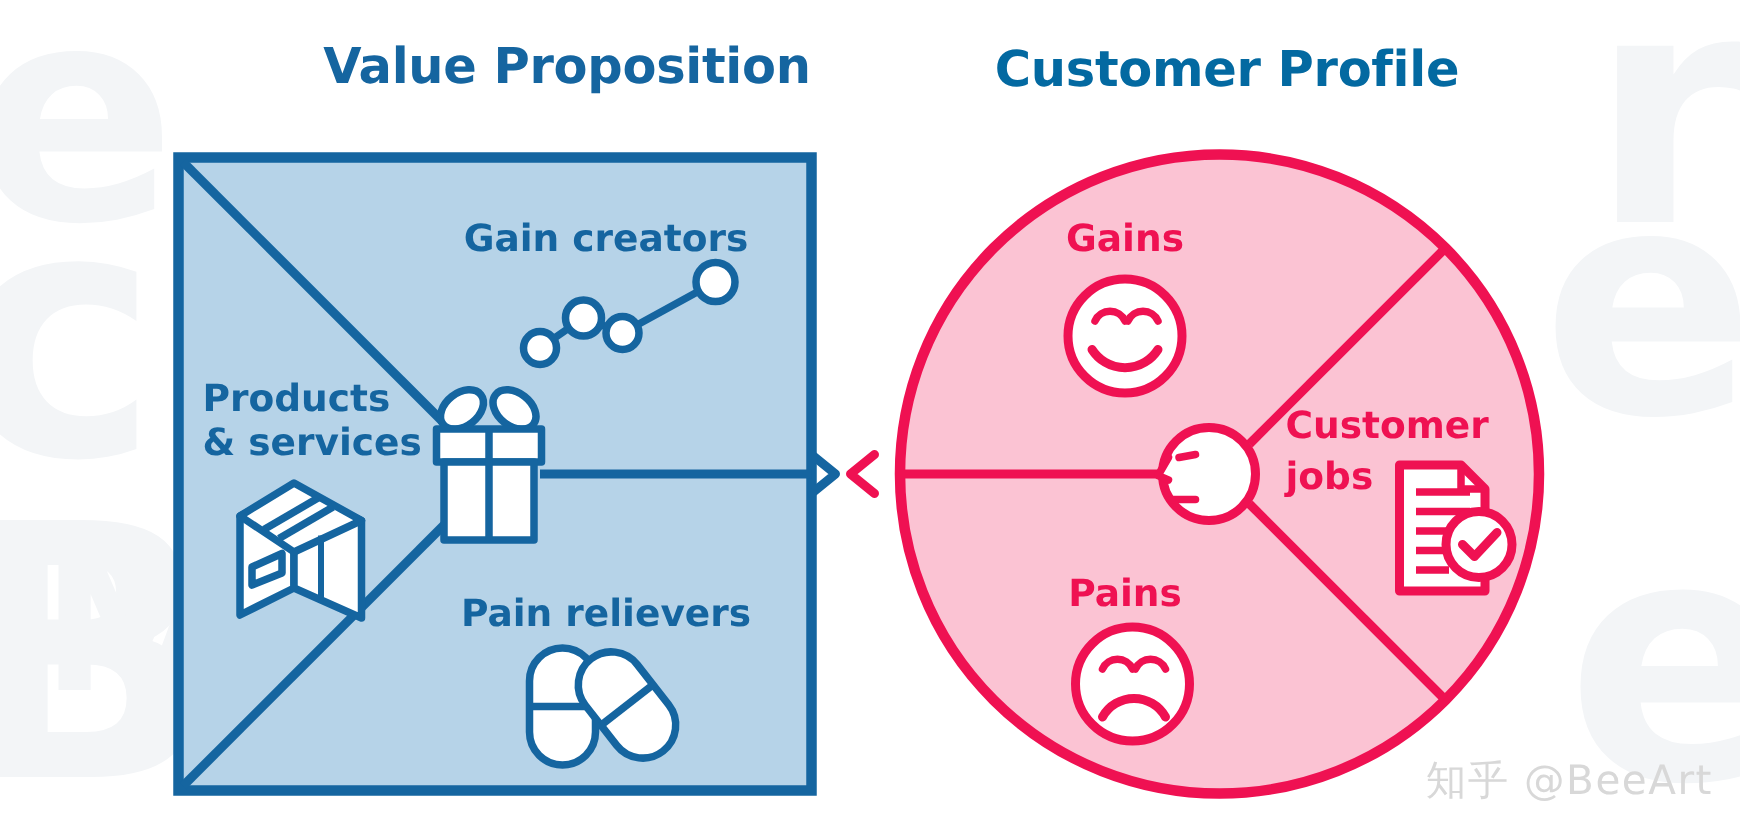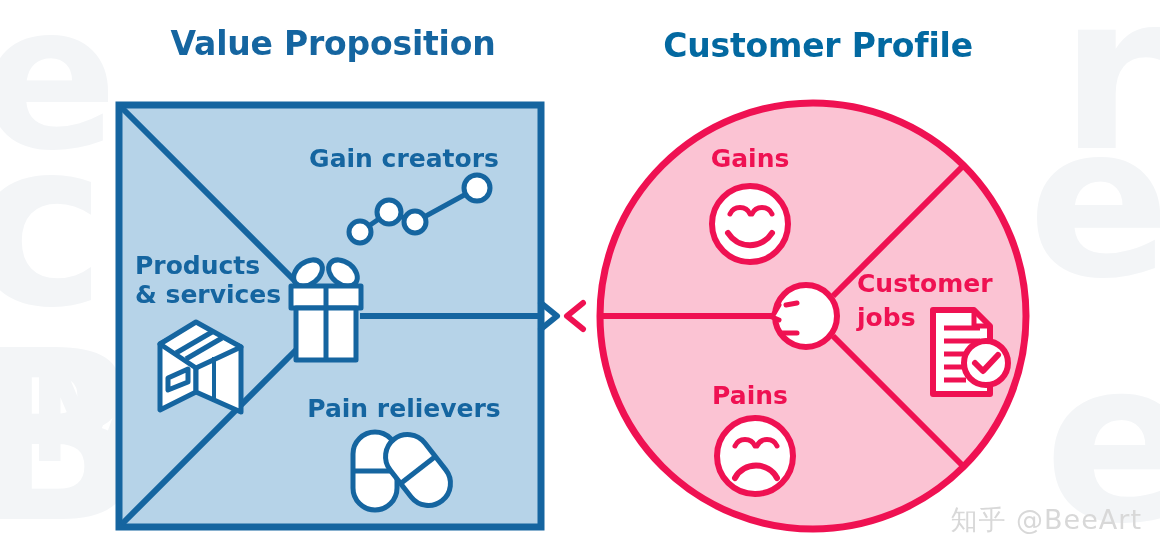--- a/index.html
+++ b/index.html
@@ -41,20 +41,21 @@
     font-weight: 700;
     white-space: nowrap;
   }
   #title-vp {
     left: 0; top: 24px;
     width: 666px;
     text-align: center;
     font-size: 33px;
     color: #1565a0;
     letter-spacing: -0.2px;
+    padding-left: 45px;
   }
   #title-cp {
     left: 608px; top: 26px;
     width: 420px;
     text-align: center;
     font-size: 33px;
     color: #0369a1;
     letter-spacing: -0.2px;
   }
 

